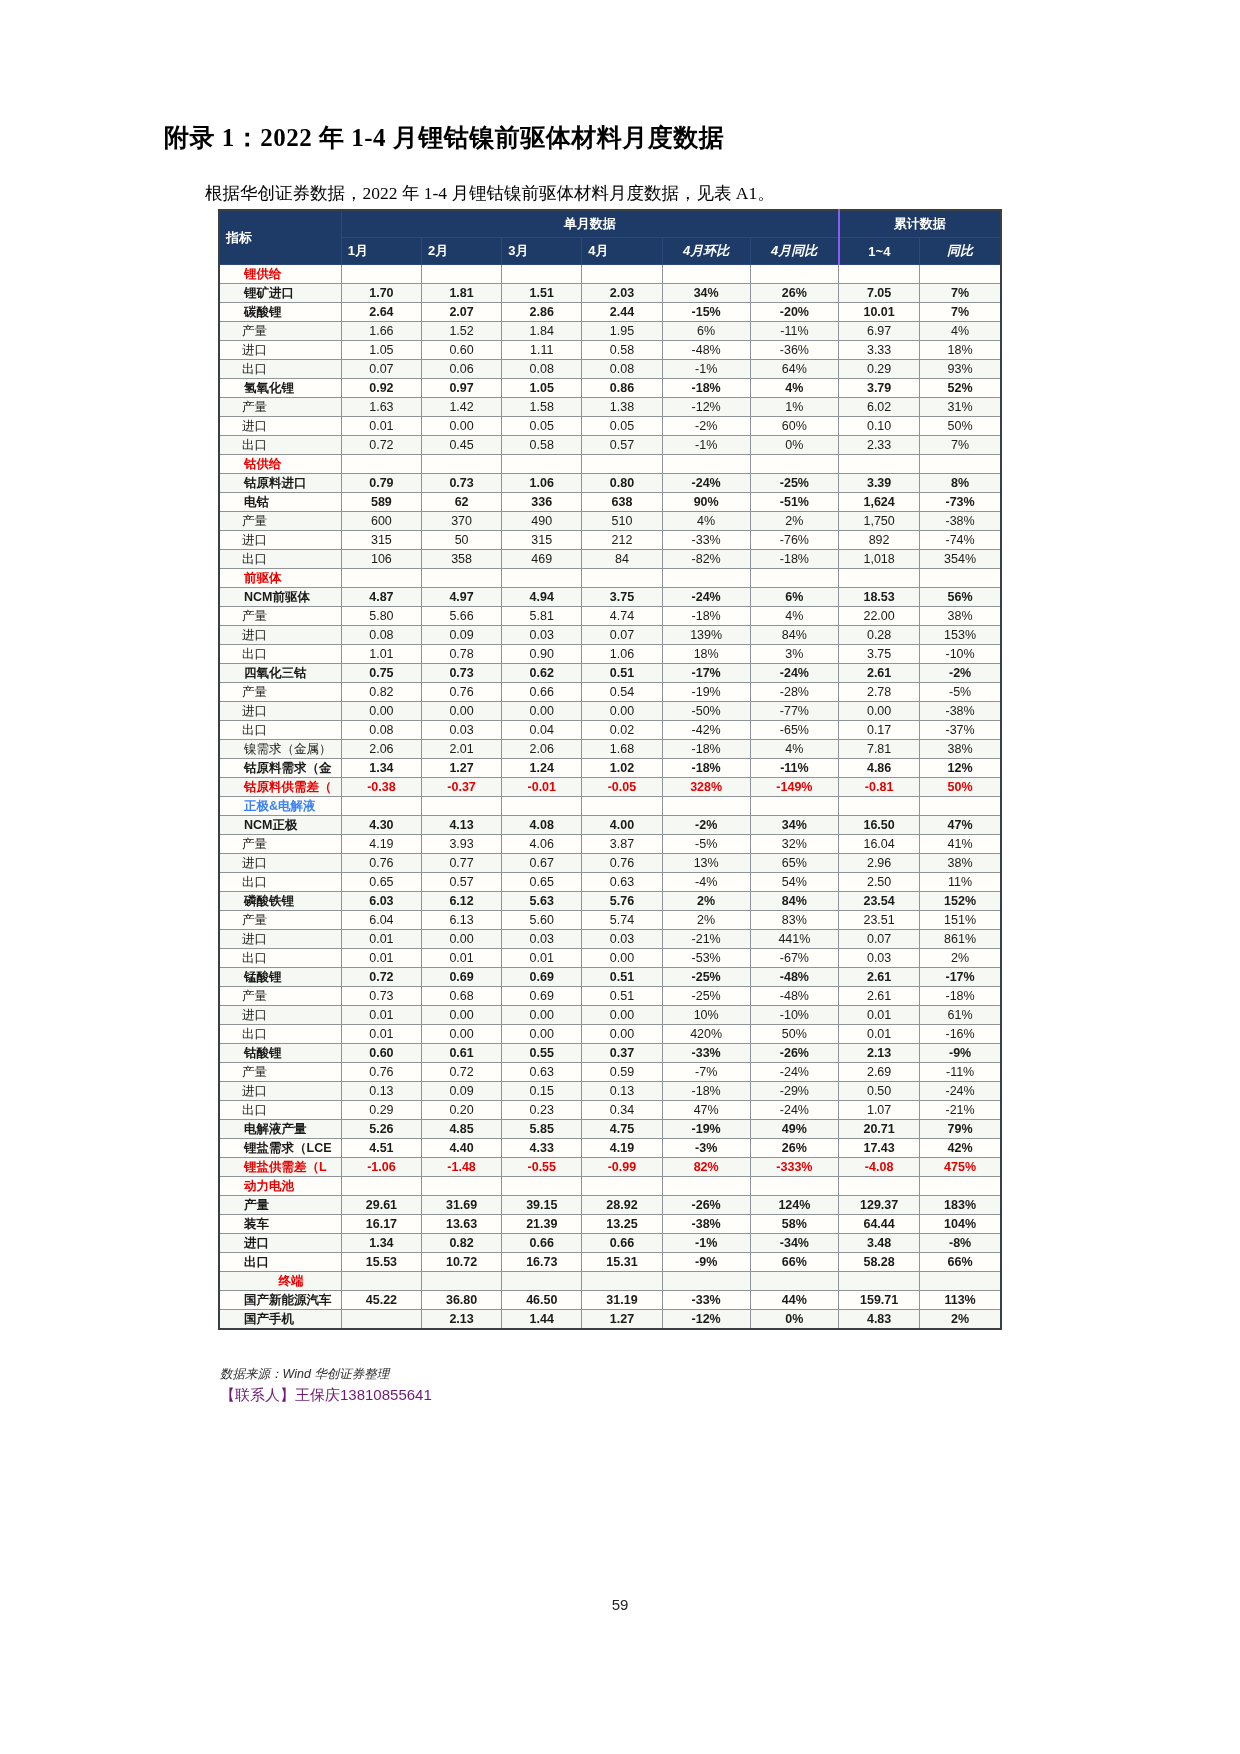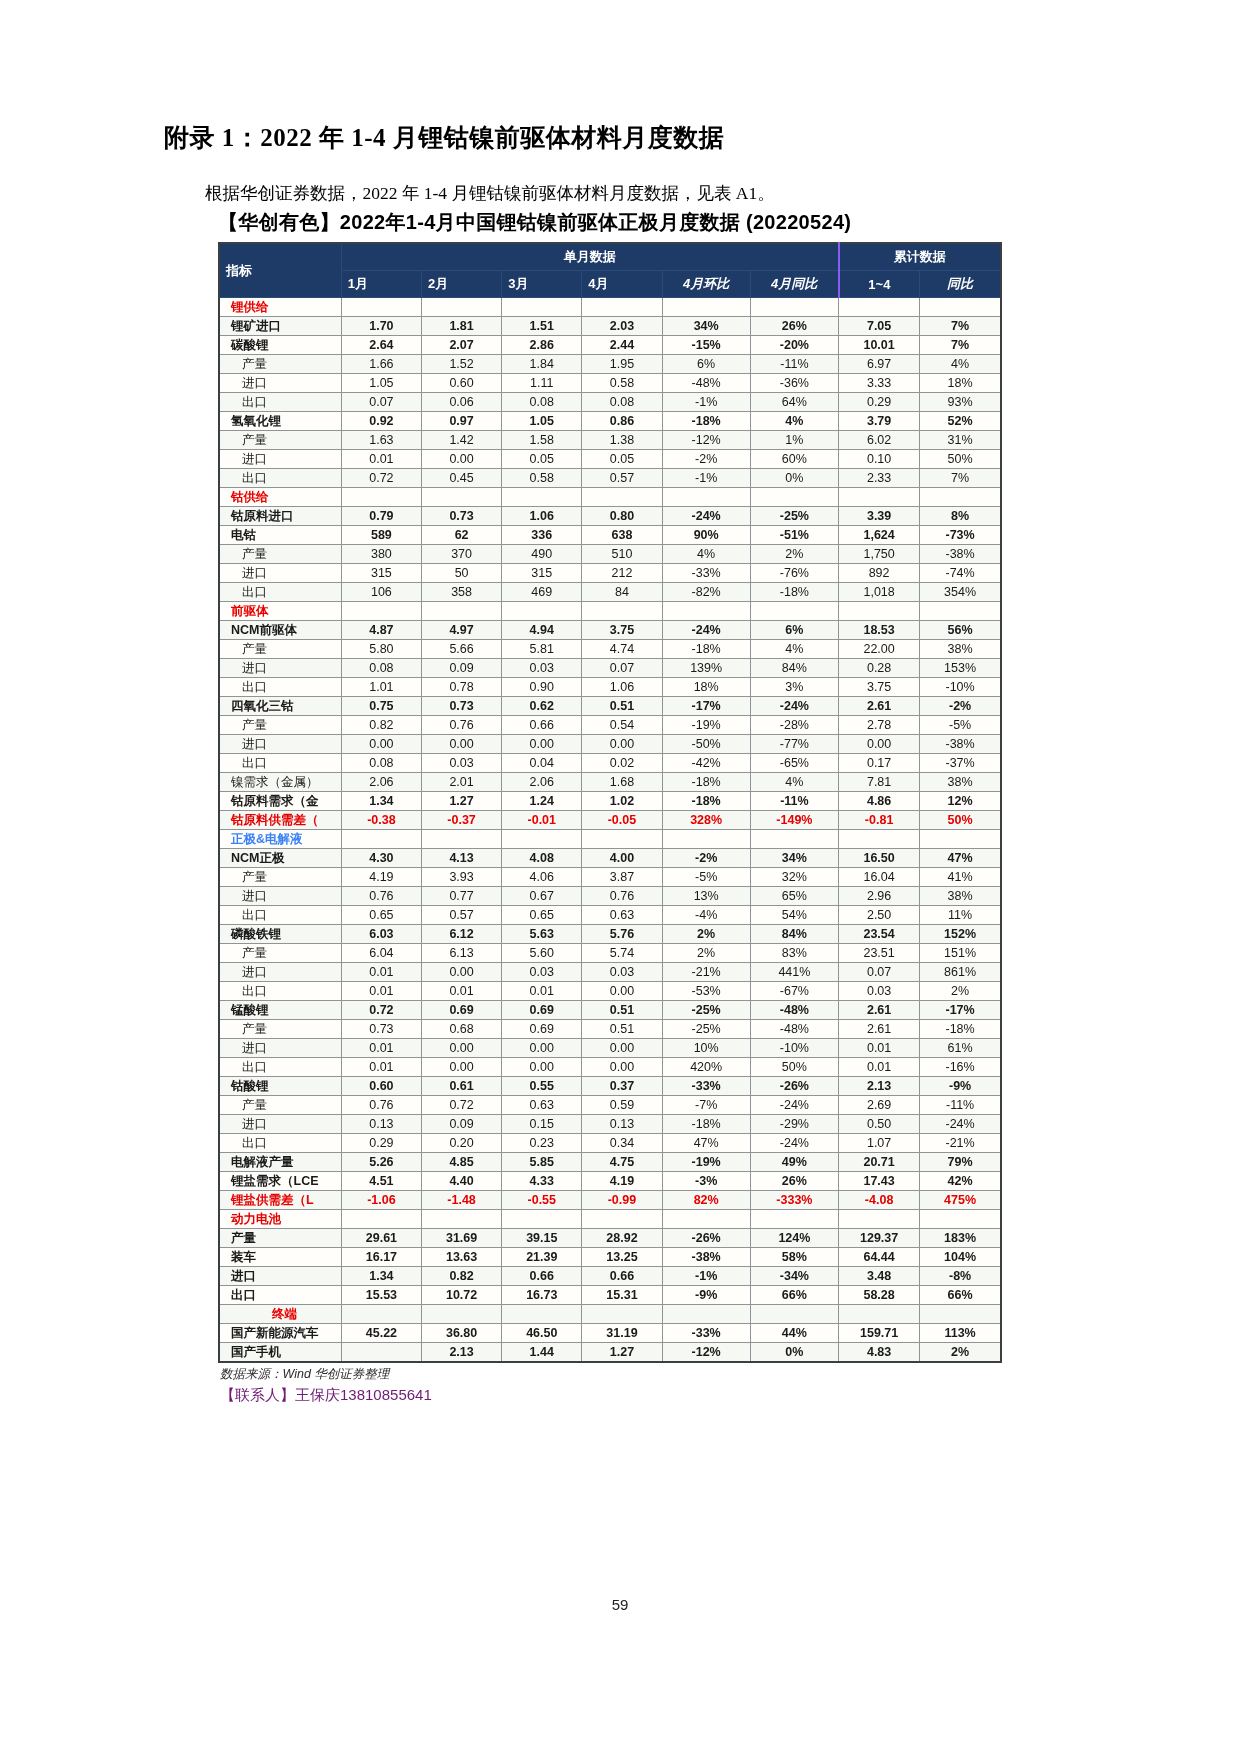--- a/index.html
+++ b/index.html
@@ -41,21 +41,21 @@
   td.col-h.num-h{text-align:center;}
   td.col-h.italic{font-style:italic;text-align:center;}
   tbody td{
     height:18px;line-height:18px;font-size:12.5px;
     border:1px solid #8f9499;padding:0 3px;
     white-space:nowrap;overflow:hidden;color:#1a1a1a;
   }
   tbody tr:nth-child(even) td{background:#f6f8f3;}
   tbody tr:nth-child(odd) td{background:#fffefa;}
   td.val{text-align:center;}
-  td.label-cell{text-align:left;padding-left:11px;}
+  td.label-cell{text-align:left;padding-left:24px;}
   tr.row-parent td{font-weight:bold;}
   tr.row-section td.label-cell{font-weight:bold;}
   tr.row-red td{font-weight:bold;}
   tr.row-sub td.label-cell{padding-left:22px;font-weight:normal;}
   tr.row-sub td{font-weight:normal;}
   tr.row-plain td{font-weight:normal;}
   tbody td.cum-start{border-left:1.5px solid #5a5f64;}
   .src-line{
     position:absolute;left:220px;top:1366px;font-size:12.5px;font-style:italic;
     color:#2b2b2b;font-family:"Liberation Sans", sans-serif;
@@ -69,21 +69,20 @@
     font-size:15px;color:#222;font-family:"Liberation Sans", sans-serif;
   }
 </style>
 </head>
 <body>
 
 <div class="heading">附录 1：2022 年 1-4 月锂钴镍前驱体材料月度数据</div>
 <div class="intro">根据华创证券数据，2022 年 1-4 月锂钴镍前驱体材料月度数据，见表 A1。</div>
 
 <div class="table-wrap">
-  <div class="table-title">【华创有色】2022年1-4月中国锂钴镍前驱体正极月度数据 (20220524)</div>
   <table>
     <colgroup>
       <col class="c-label">
         <col class="c-m">
         <col class="c-m">
         <col class="c-m">
         <col class="c-m">
       <col class="c-pct">
         <col class="c-pct">
         <col class="c-cum">
@@ -245,21 +244,21 @@
           <td class="val">62</td>
           <td class="val">336</td>
           <td class="val">638</td>
           <td class="val">90%</td>
           <td class="val">-51%</td>
           <td class="val cum-start">1,624</td>
           <td class="val">-73%</td>
         </tr>
         <tr class="row-sub">
           <td class="label-cell">产量</td>
-          <td class="val">380</td>
+          <td class="val">600</td>
           <td class="val">370</td>
           <td class="val">490</td>
           <td class="val">510</td>
           <td class="val">4%</td>
           <td class="val">2%</td>
           <td class="val cum-start">1,750</td>
           <td class="val">-38%</td>
         </tr>
         <tr class="row-sub">
           <td class="label-cell">进口</td>

